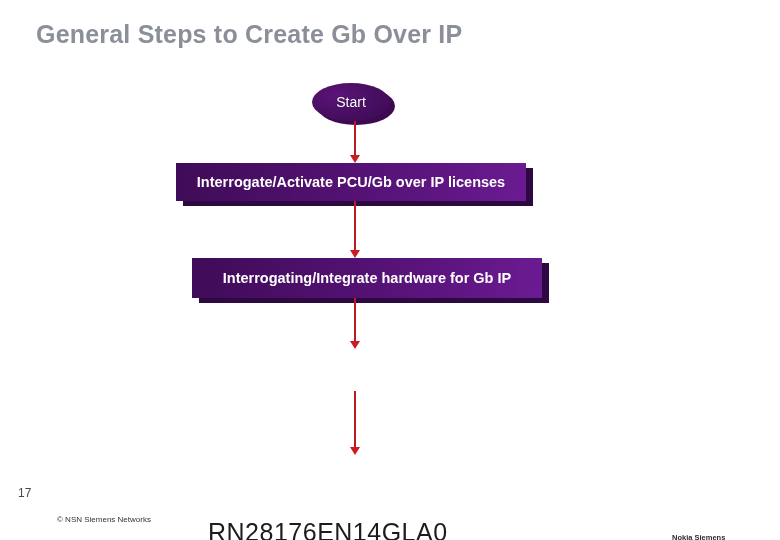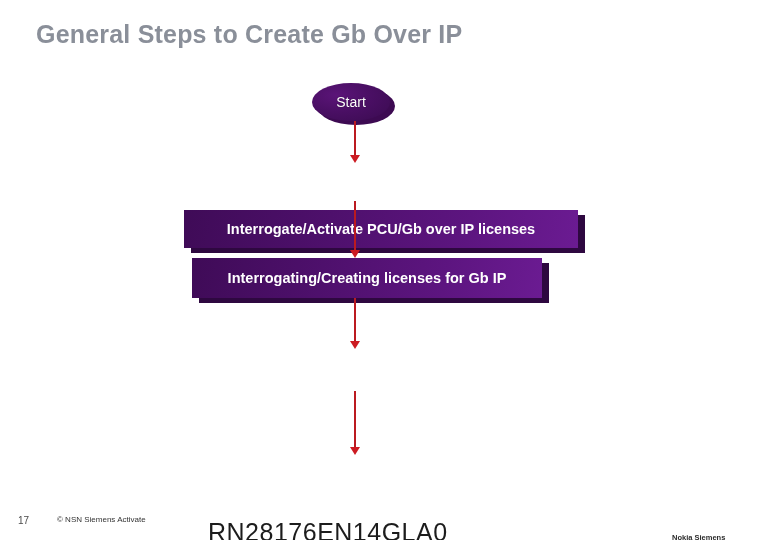--- a/index.html
+++ b/index.html
@@ -114,22 +114,22 @@
     height: 0;
     border-left: 5px solid transparent;
     border-right: 5px solid transparent;
     border-top: 8px solid #cc1b22;
   }
 
   
   #footer-page {
     position: absolute;
     left: 18px;
-    top: 515px;
-    font-size: 10px;
+    top: 486px;
+    font-size: 12px;
     color: #4a4a4a;
   }
   #footer-copy {
     position: absolute;
     left: 57px;
     top: 515px;
     font-size: 8px;
     color: #333333;
     white-space: nowrap;
   }
@@ -180,50 +180,50 @@
   <div class="term-wrap" style="left:312px; top:83px; width:78px; height:38px;">
     <div class="term-shadow"></div>
     <div class="term-oval">
       <span class="term-label">Start</span>
     </div>
   </div>
 
   <div class="conn" style="left:354px; top:121px; height:36px;"></div>
   <div class="conn-head" style="left:350px; top:155px;"></div>
 
-  <div class="proc-wrap" style="left:184px; top:163px; width:394px; height:38px;margin-top:47px;">
+  <div class="proc-wrap" style="left:176px; top:163px; width:350px; height:38px;">
     <div class="proc-shadow"></div>
     <div class="proc-box">
       <span class="proc-label">Interrogate/Activate PCU/Gb over IP licenses</span>
     </div>
   </div>
 
   <div class="conn" style="left:354px; top:201px; height:52px;"></div>
   <div class="conn-head" style="left:350px; top:250px;"></div>
 
   <div class="proc-wrap" style="left:192px; top:258px; width:350px; height:40px;">
     <div class="proc-shadow"></div>
     <div class="proc-box">
-      <span class="proc-label">Interrogating/Creating licenses for Gb IP</span>
+      <span class="proc-label">Interrogating/Integrate hardware for Gb IP</span>
     </div>
   </div>
 
   <div class="conn" style="left:354px; top:298px; height:46px;"></div>
   <div class="conn-head" style="left:350px; top:341px;"></div>
 
 
   <div class="conn" style="left:354px; top:391px; height:58px;"></div>
   <div class="conn-head" style="left:350px; top:447px;"></div>
 
 
 </div>
 
 <div id="footer-page">17</div>
 
-<div id="footer-copy">© NSN Siemens Activate</div>
+<div id="footer-copy">© NSN Siemens Networks</div>
 
 <div id="doc-code">RN28176EN14GLA0</div>
 
 <div id="logo">
   <div id="logo-text">Nokia Siemens
 Networks</div>
   <svg id="logo-swoosh" viewBox="0 0 112 38">
     <defs>
       <linearGradient id="swGrad" x1="0" y1="1" x2="1" y2="0">
         <stop offset="0%" stop-color="#7b2a8e"></stop>

